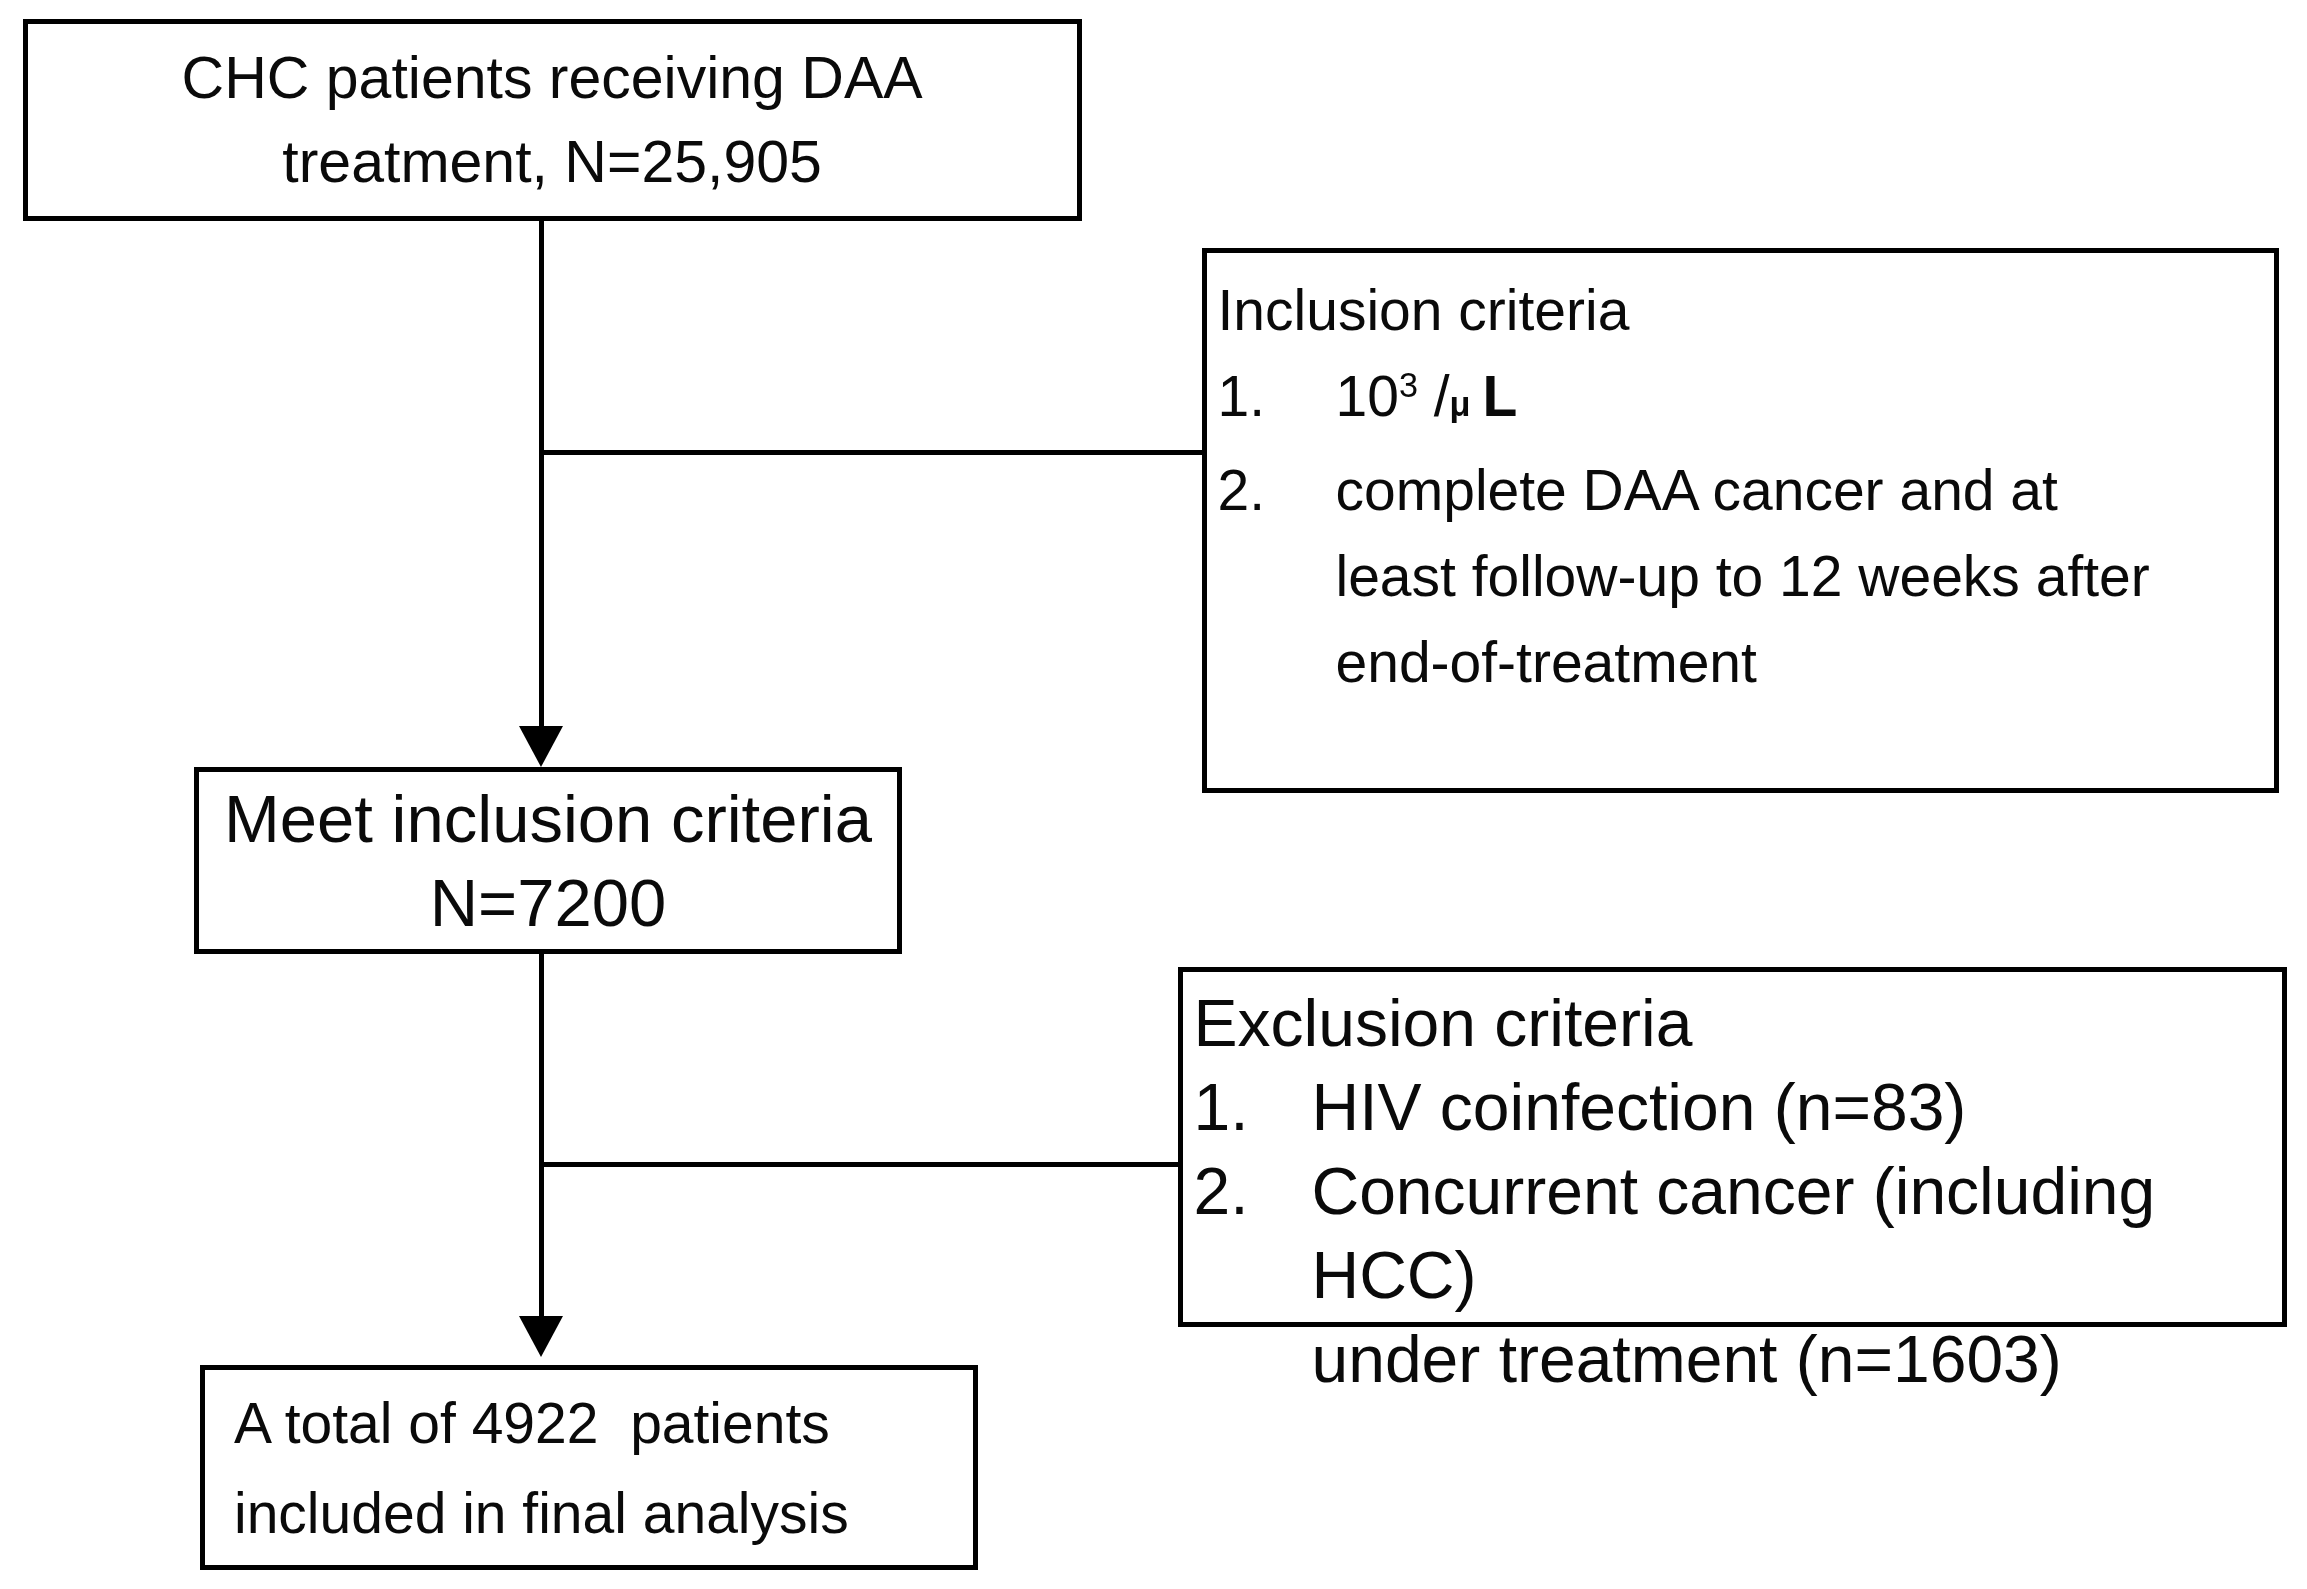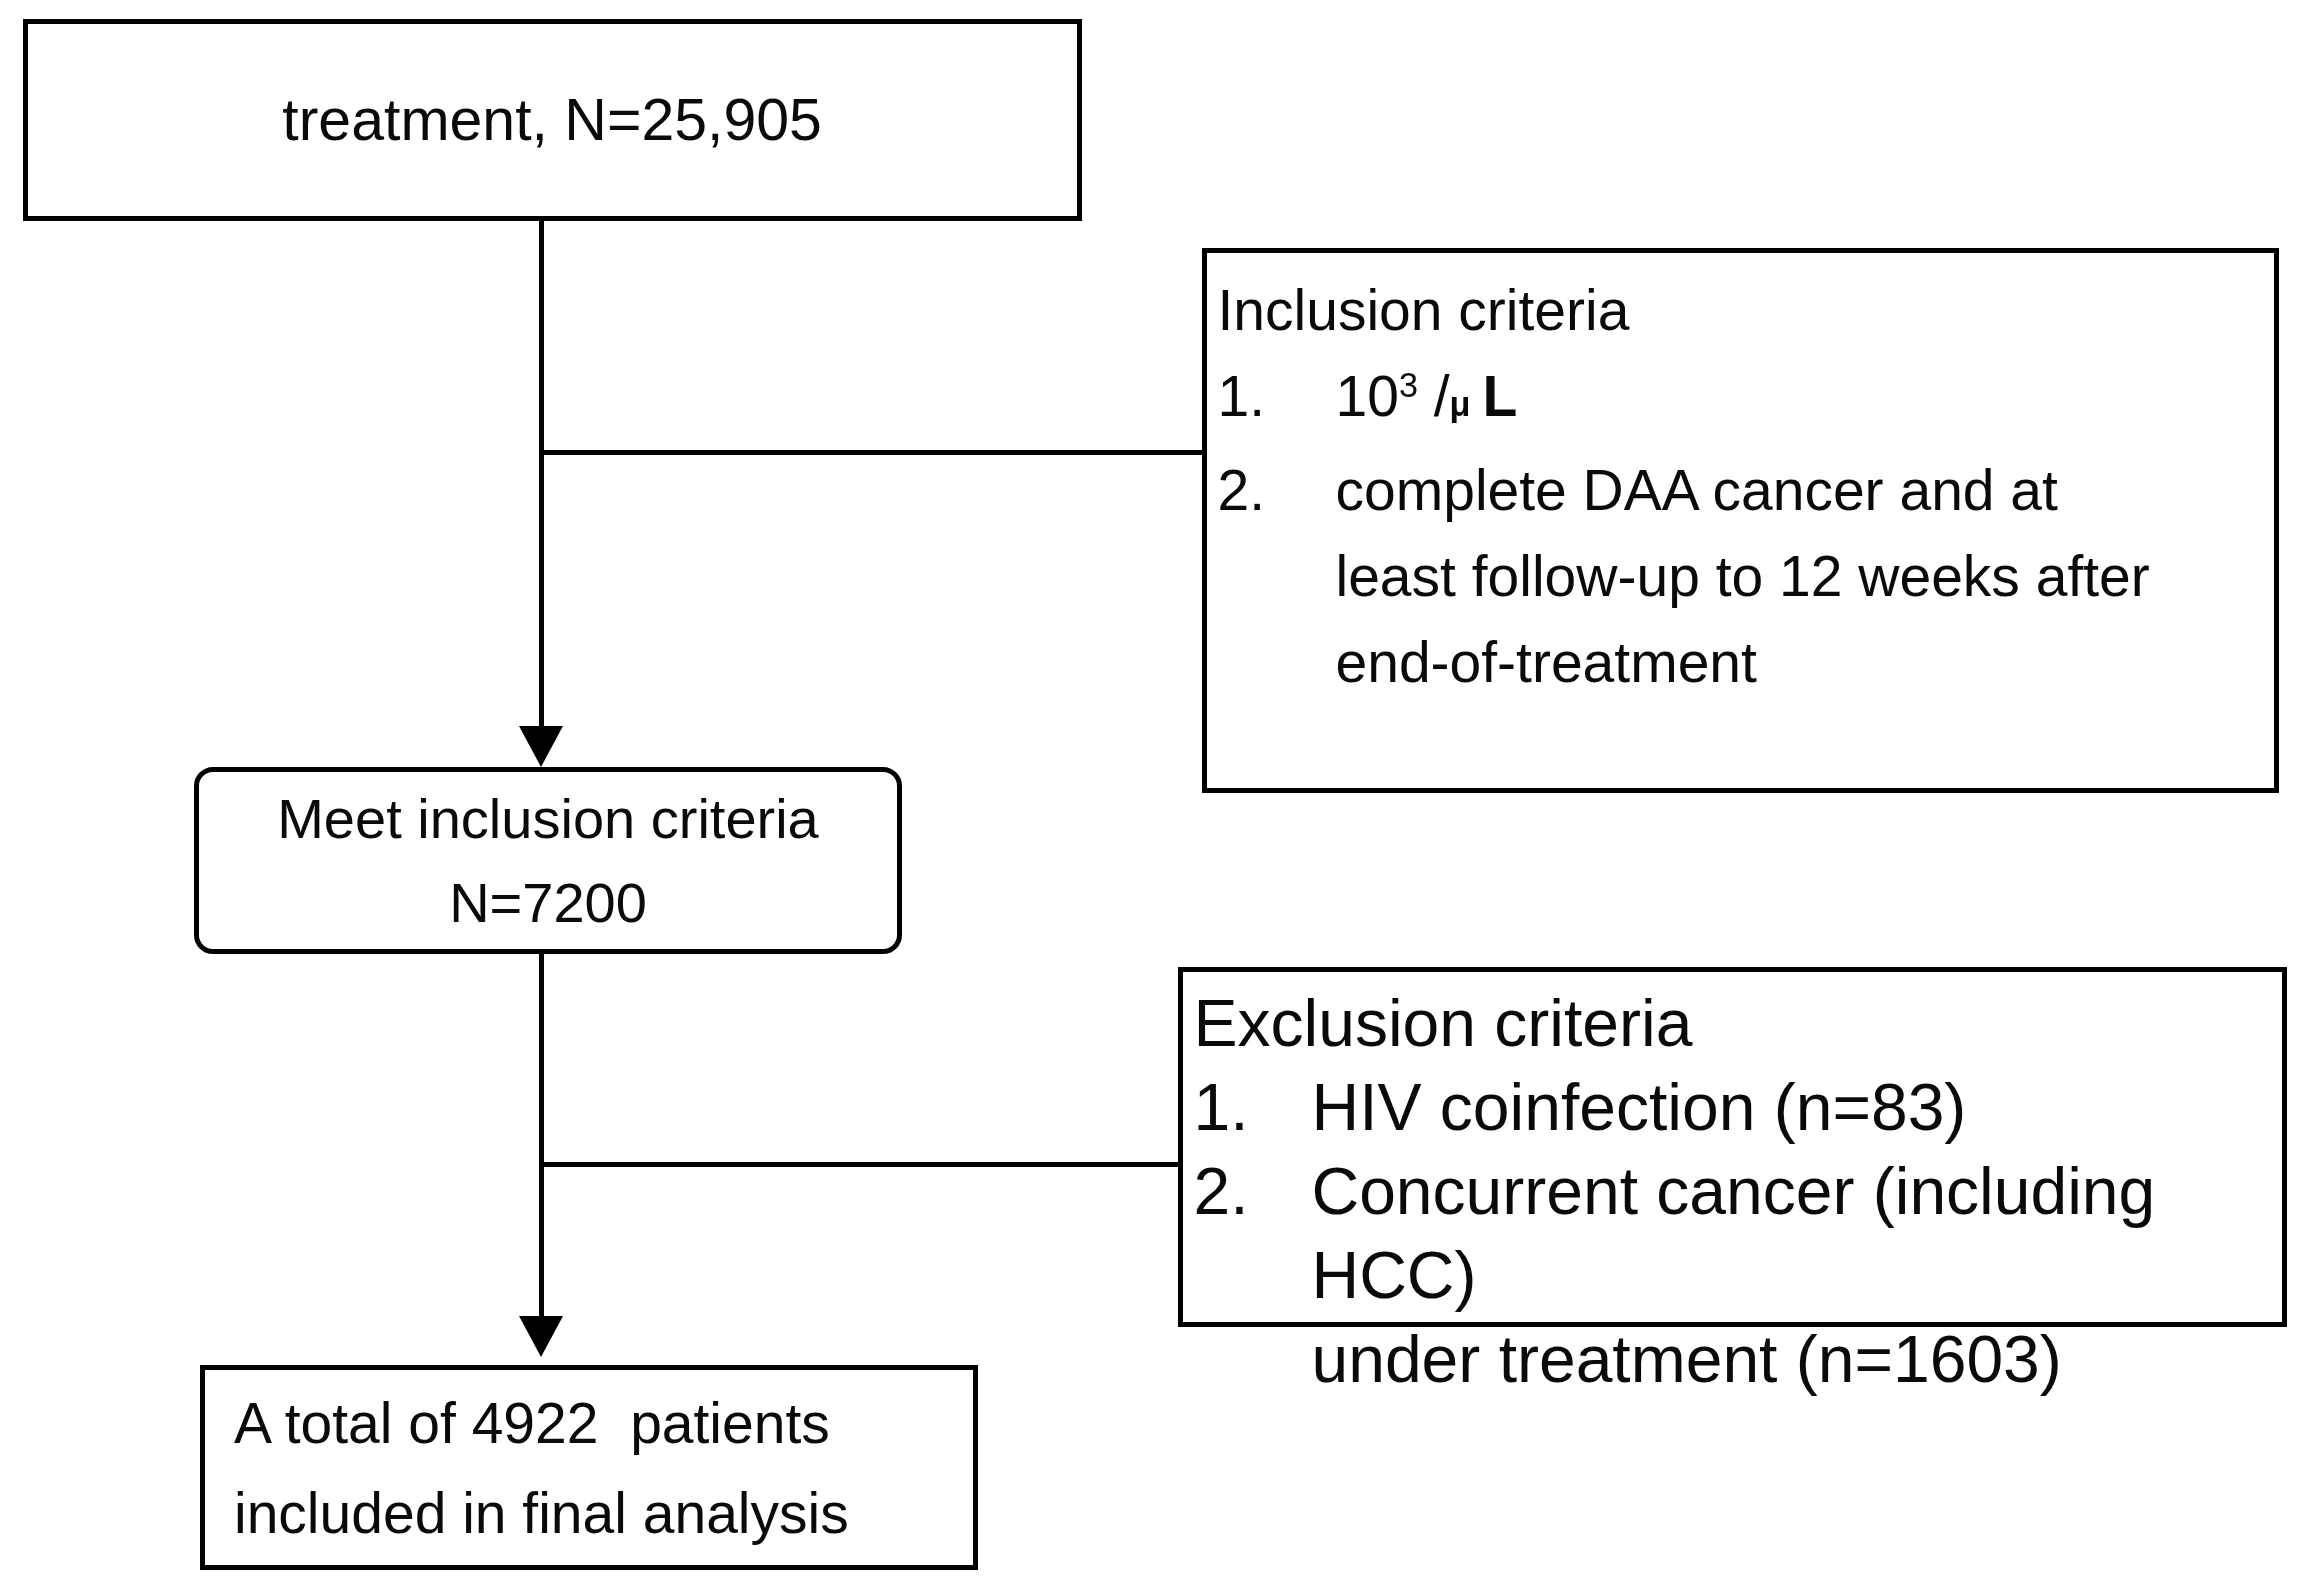--- a/index.html
+++ b/index.html
@@ -26,21 +26,21 @@
     text-align: center;
   }
   
   #top-box {
     left: 22.6px; top: 19px; width: 1059px; height: 202px;
     font-size: 59px; line-height: 84px;
   }
   
   #middle-box {
     left: 194px; top: 767px; width: 708px; height: 187px;
-    font-size: 56px; line-height: 84px; border-radius: 19px;
+    font-size: 67px; line-height: 84px;
   }
   
   #bottom-box {
     left: 160px; top: 1365px; width: 778px; height: 205px;
     font-size: 57px; line-height: 90px;
     display: flex; flex-direction: column; justify-content: center;
     padding-left: 29px;
     margin-left: 40px;
   }
   
@@ -77,20 +77,21 @@
   }
   #a1 { left: 519px; top: 726px; }
   #a2 { left: 519px; top: 1316px; }
 </style>
 </head>
 <body>
 
 <div id="canvas">
 
   <div class="box centered" id="top-box">
+    <div>CHC patients receiving DAA</div>
     <div>treatment, N=25,905</div>
   </div>
 
   <div class="vline" id="v1"></div>
   <div class="hline" id="h1"></div>
   <div class="arrowhead" id="a1"></div>
 
   <div class="box" id="inclusion-box">
     <div class="title">Inclusion criteria</div>
     <div class="li">

